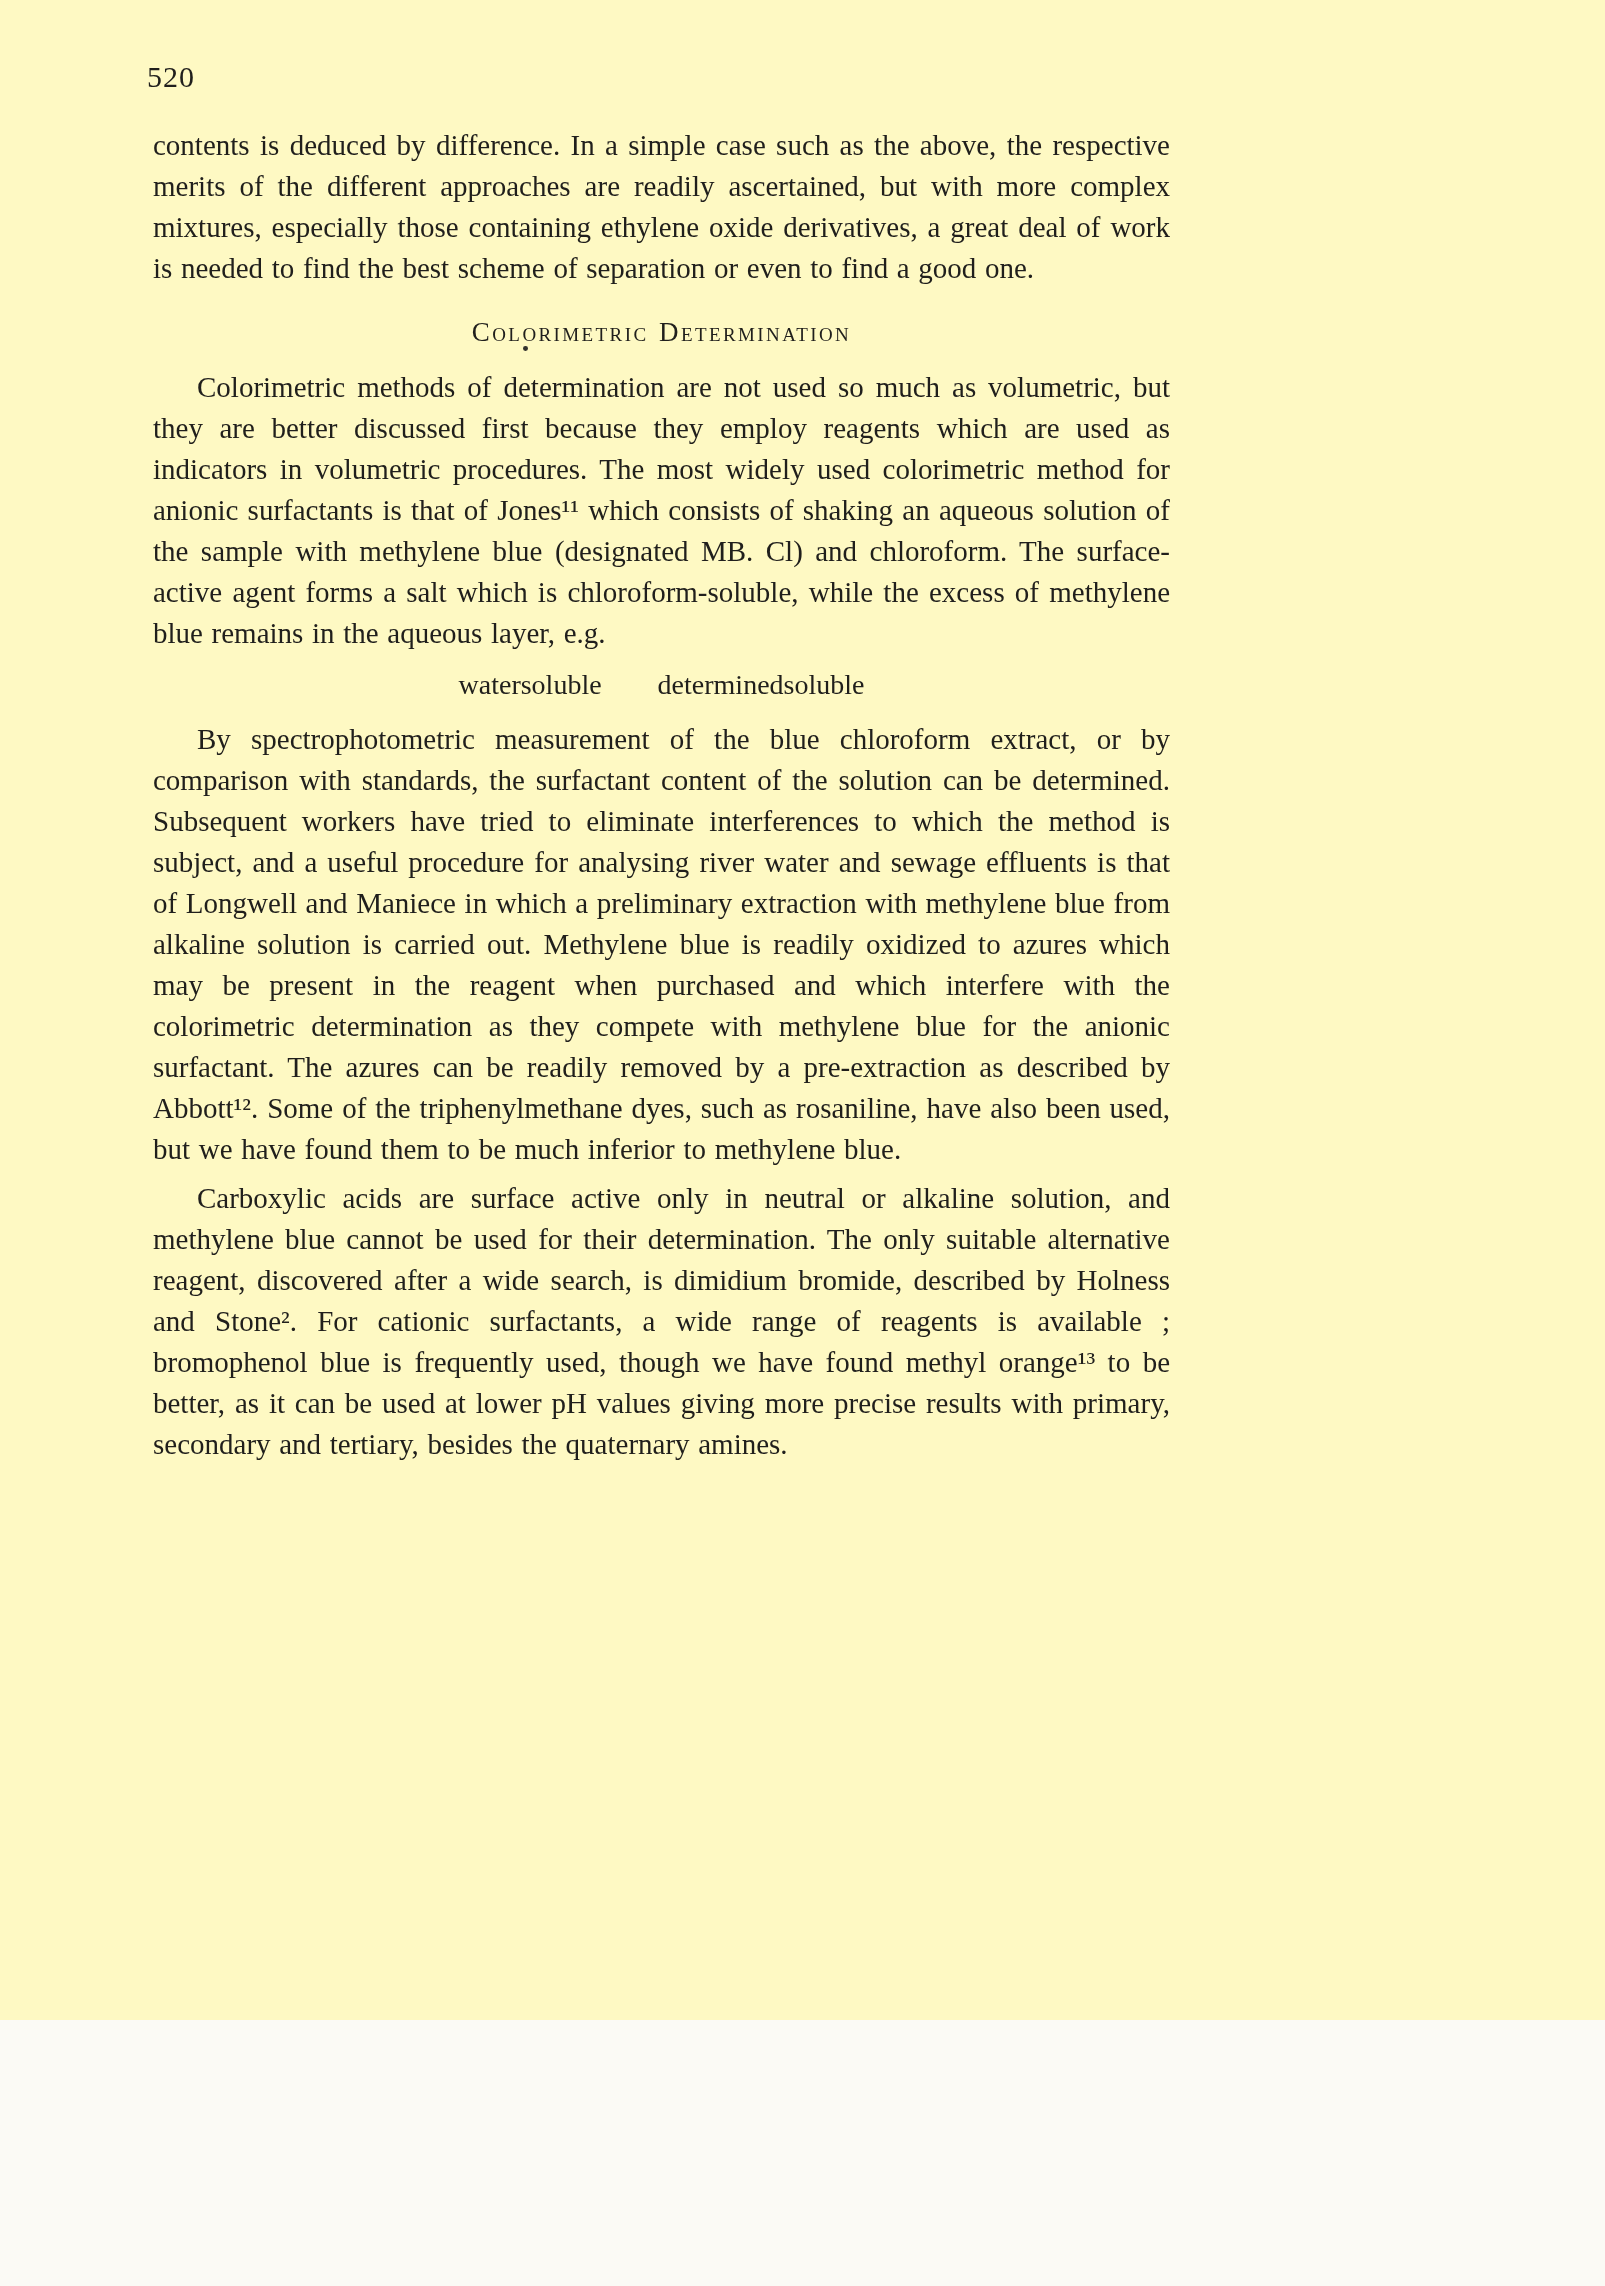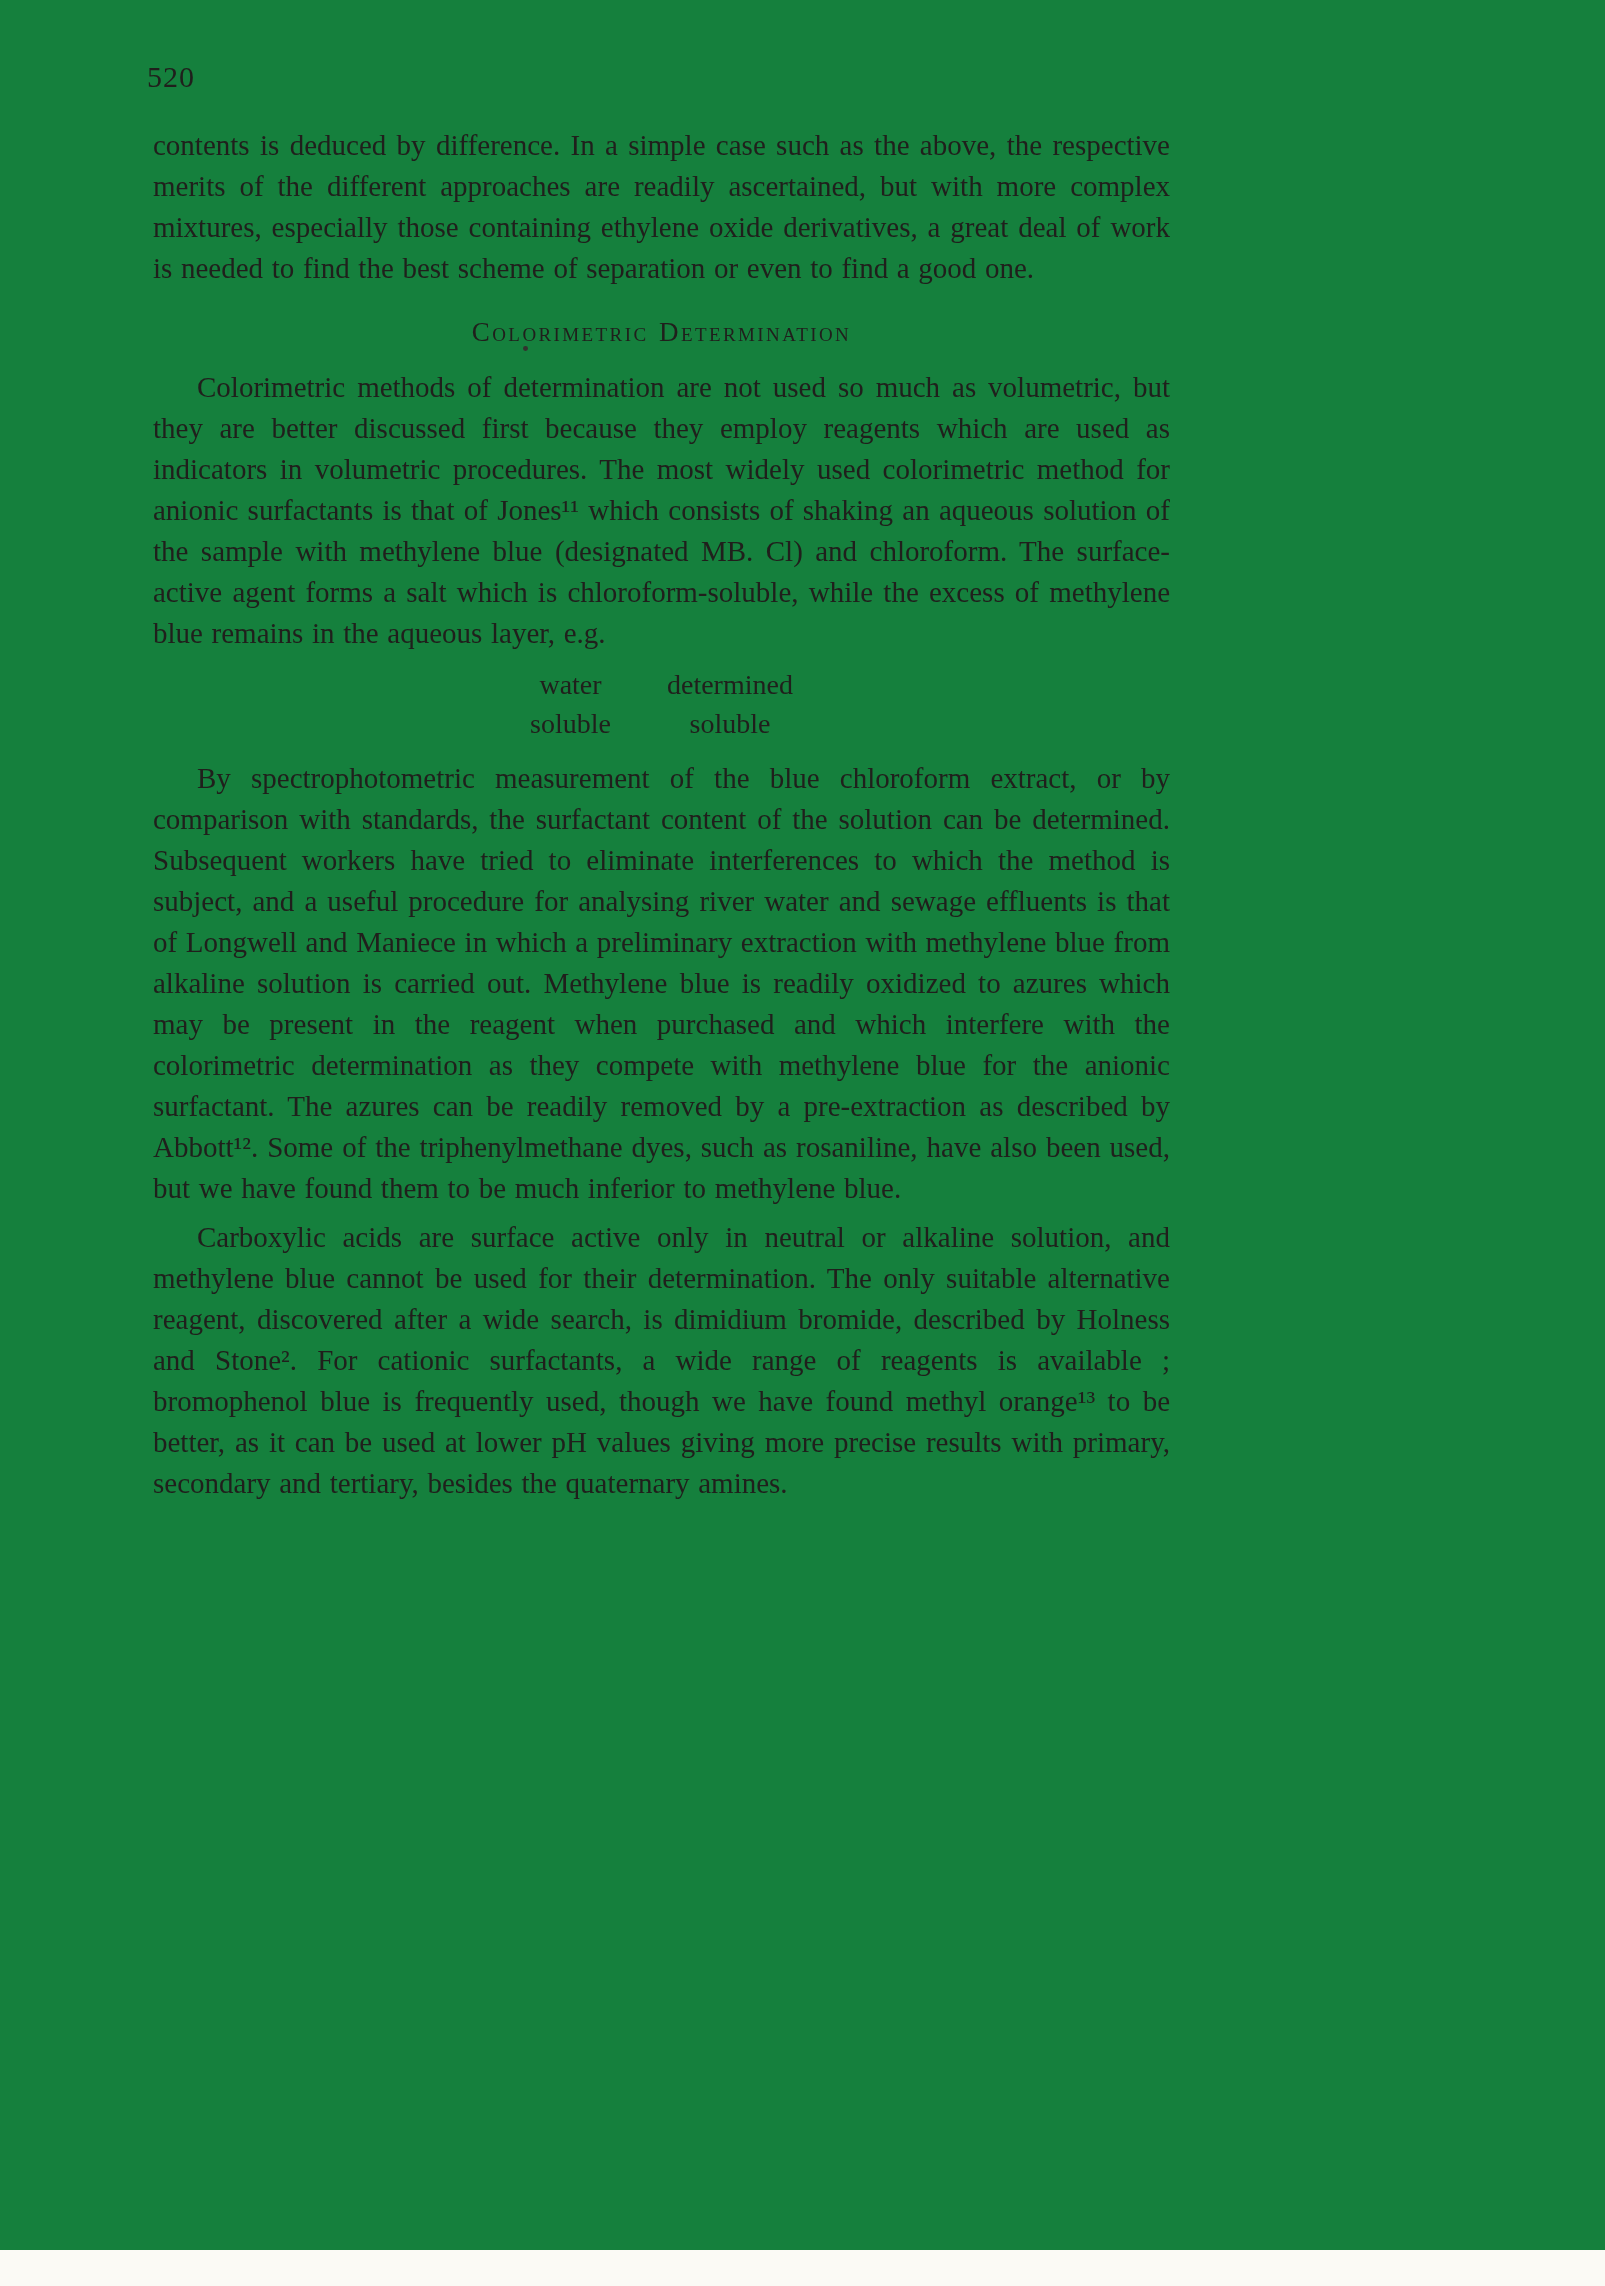--- a/index.html
+++ b/index.html
@@ -3,22 +3,22 @@
 <meta charset="utf-8">
 <style>
   html, body {
     margin: 0;
     padding: 0;
     background: #fbfaf5;
   }
   .page {
     position: relative;
     width: 1606px;
-    height: 2250px;
-    background: #15803d;
+    height: 2020px;
+    background: #fef9c3;
     overflow: hidden;
     font-family: "Liberation Serif", "DejaVu Serif", serif;
     color: #201f1c;
   }
   .content {
     position: absolute;
     left: 145px;
     top: 60px;
     width: 1033px;
   }
@@ -77,21 +77,21 @@
     line-height: 1;
   }
   .eq-labels {
     display: flex;
     justify-content: center;
     column-gap: 56px;
     margin-top: 3.9px;
   }
   .eq-col {
     display: flex;
-    flex-direction: column;
+    flex-direction: row;
     font-size: 28px;
     line-height: 39px;
   }
   .artifact-dot {
     position: absolute;
     left: 378px;
     top: 286px;
     width: 4.8px;
     height: 4.8px;
     border-radius: 50%;

